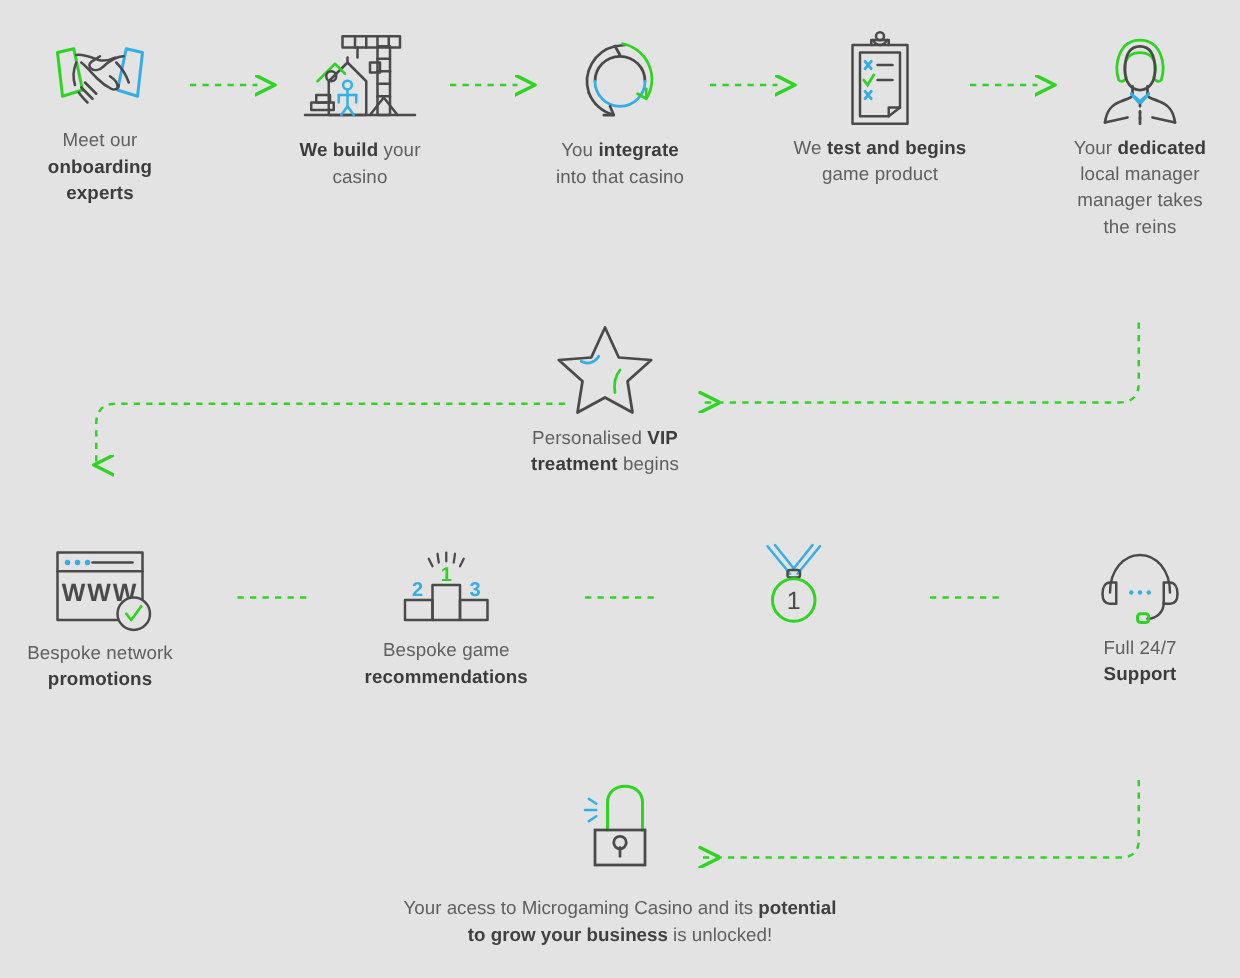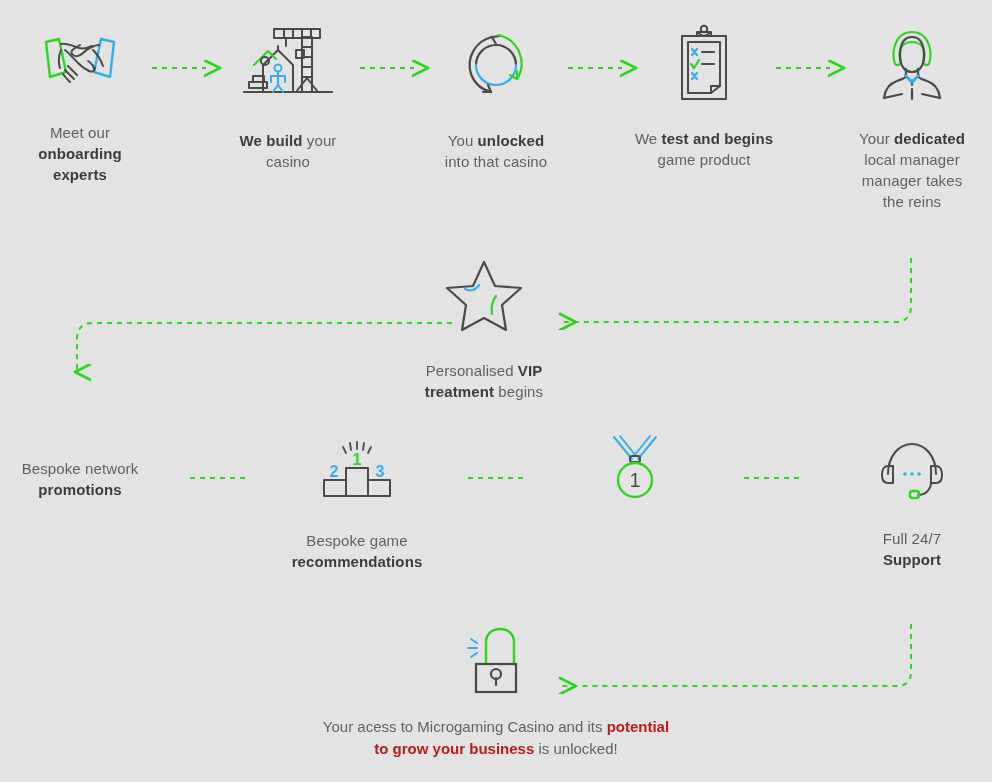--- a/index.html
+++ b/index.html
@@ -34,21 +34,21 @@
   }
   .node .icon-wrap {
     display: block;
     margin: 0 auto;
   }
   .node .caption {
     font-size: 15px;
     line-height: 21px;
     color: #5f5f5f;
     letter-spacing: 0.1px;
-    margin-top: 22px;
+    margin-top: 2px;
   }
   .node .caption b {
     color: #3c3c3c;
     font-weight: bold;
   }
   
   #node-onboarding { left: 4px;   top: 28px;  width: 152px; }
   #node-build      { left: 212px; top: 20px;  width: 152px; }
   #node-integrate  { left: 420px; top: 22px;  width: 152px; }
   #node-test       { left: 628px; top: 20px;  width: 152px; }
@@ -82,21 +82,21 @@
   #final-caption {
     position: absolute;
     left: 196px;
     top: 716px;
     width: 600px;
     text-align: center;
     font-size: 15px;
     line-height: 22px;
     color: #5f5f5f;
   }
-  #final-caption b { color: #b91c1c; font-weight: bold; }
+  #final-caption b { color: #404040; font-weight: bold; }
 </style>
 </head>
 <body>
 
 <div id="canvas">
 
   <svg class="connectors" viewBox="0 0 992 782" width="992" height="782">
     <defs>
       <marker id="arrR" markerWidth="10" markerHeight="10" refX="1" refY="4" orient="auto" markerUnits="strokeWidth">
         <path d="M0,0 L8,4 L0,8" fill="none" stroke="#2fd422" stroke-width="1.4" stroke-linecap="round" stroke-linejoin="round"></path>
@@ -214,21 +214,21 @@
           <path d="M18,52 A29,29 0 0 0 38,70" stroke="#4a4a4a"></path>
           <path d="M39,15 L47,14 M39,15 L43,22" stroke="#4a4a4a"></path>
           <path d="M38,70 L30,70 M38,70 L35,63" stroke="#4a4a4a"></path>
 
           <path d="M45,13 A29,29 0 0 1 64,57" stroke="#2fd422"></path>
           <path d="M64,57 L57,53 M64,57 L64,49" stroke="#2fd422"></path>
         </g>
       </svg>
     </span>
     <div class="caption">
-      <span>You </span><b>unlocked</b><br>
+      <span>You </span><b>integrate</b><br>
       <span>into that casino</span>
     </div>
   </div>
 
   <div class="node" id="node-test">
     <span class="icon-wrap">
       <svg viewBox="0 0 80 86" width="80" height="86">
         <g fill="none" stroke="#4a4a4a" stroke-width="2" stroke-linecap="round" stroke-linejoin="round">
           <path d="M18,16 L62,16 L62,79 L18,79 Z"></path>
           <path d="M24,22 L56,22 L56,66 L47,73 L24,73 Z"></path>
@@ -292,20 +292,37 @@
         </g>
       </svg>
     </span>
     <div class="caption">
       <span>Personalised </span><b>VIP</b><br>
       <b>treatment</b><span> begins</span>
     </div>
   </div>
 
   <div class="node" id="node-promotions">
+    <span class="icon-wrap">
+      <svg viewBox="0 0 92 74" width="92" height="74">
+        <g fill="none" stroke="#4a4a4a" stroke-width="2" stroke-linecap="round" stroke-linejoin="round">
+          <rect x="12" y="6" width="68" height="54"></rect>
+          <line x1="12" y1="21" x2="80" y2="21"></line>
+          <line x1="40" y1="14" x2="72" y2="14"></line>
+        </g>
+        <g fill="#34aee8">
+          <circle cx="20" cy="14" r="2.2"></circle>
+          <circle cx="28" cy="14" r="2.2"></circle>
+          <circle cx="36" cy="14" r="2.2"></circle>
+        </g>
+        <text x="46" y="45" text-anchor="middle" font-family="'Liberation Sans', sans-serif" font-size="20" font-weight="bold" fill="#4a4a4a" letter-spacing="1.5">WWW</text>
+        <circle cx="73" cy="55" r="13" fill="#e3e3e3" stroke="#4a4a4a" stroke-width="2"></circle>
+        <path d="M67,55 L71,60 L79,49" fill="none" stroke="#2fd422" stroke-width="2.2" stroke-linecap="round" stroke-linejoin="round"></path>
+      </svg>
+    </span>
     <div class="caption">
       <span>Bespoke network</span><br>
       <b>promotions</b>
     </div>
   </div>
 
   <div class="node" id="node-games">
     <span class="icon-wrap">
       <svg viewBox="0 0 76 68" width="76" height="68">
         <g fill="none" stroke="#4a4a4a" stroke-width="2" stroke-linecap="round" stroke-linejoin="round">

